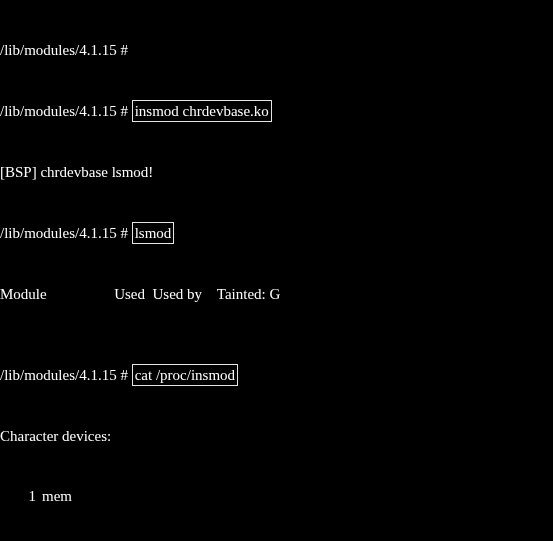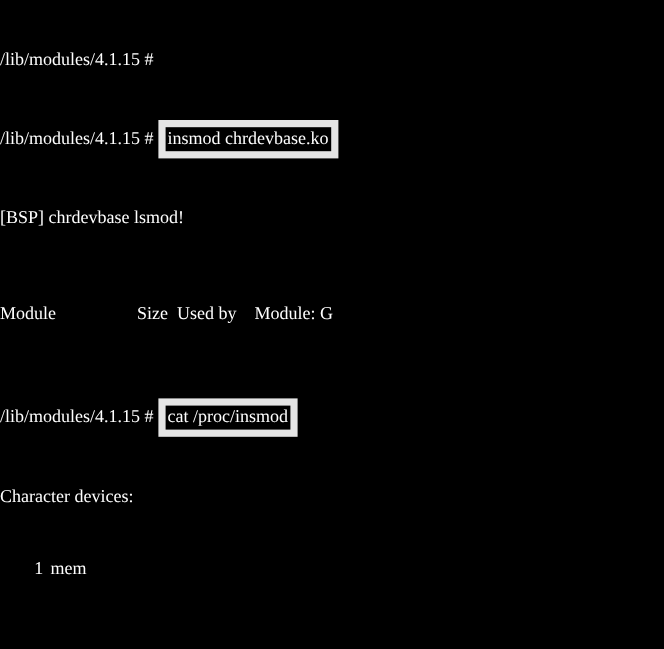--- a/index.html
+++ b/index.html
@@ -17,21 +17,21 @@
     .terminal {
       padding: 0;
       white-space: pre;
     }
     .line {
       display: block;
       position: relative;
       font-family: Liberation Serif, serif;
     }
     .highlight-box {
-      border: 6px solid #e5e5e5;
+      border: 1px solid #e5e5e5;
       padding: 0 2px;
       display: inline-block;
       text-align: right;
     }
     .num-col {
       display: inline-block;
       width: 36px;
       text-align: right;
     }
     .dev-name {
@@ -42,22 +42,23 @@
 <body>
 
 <div class="terminal">
 
 <span class="line">/lib/modules/4.1.15 #</span>
 
 <span class="line"><span>/lib/modules/4.1.15 #</span> <span class="highlight-box">insmod chrdevbase.ko</span></span>
 
 <span class="line">[BSP] chrdevbase lsmod!</span>
 
+<span class="line"><span>/lib/modules/4.1.15 #</span> <span class="highlight-box">lsmod</span></span>
 
-<span class="line">Module                  Size  Used by    Module: G</span>
+<span class="line">Module                  Used  Used by    Tainted: G</span>
 
 
 <span class="line"><span>/lib/modules/4.1.15 #</span> <span class="highlight-box">cat /proc/insmod</span></span>
 
 <span class="line">Character devices:</span>
 
 <div id="device-list"><span class="line"><span class="num-col">1</span><span class="dev-name">mem</span></span></div>
 
 
 

